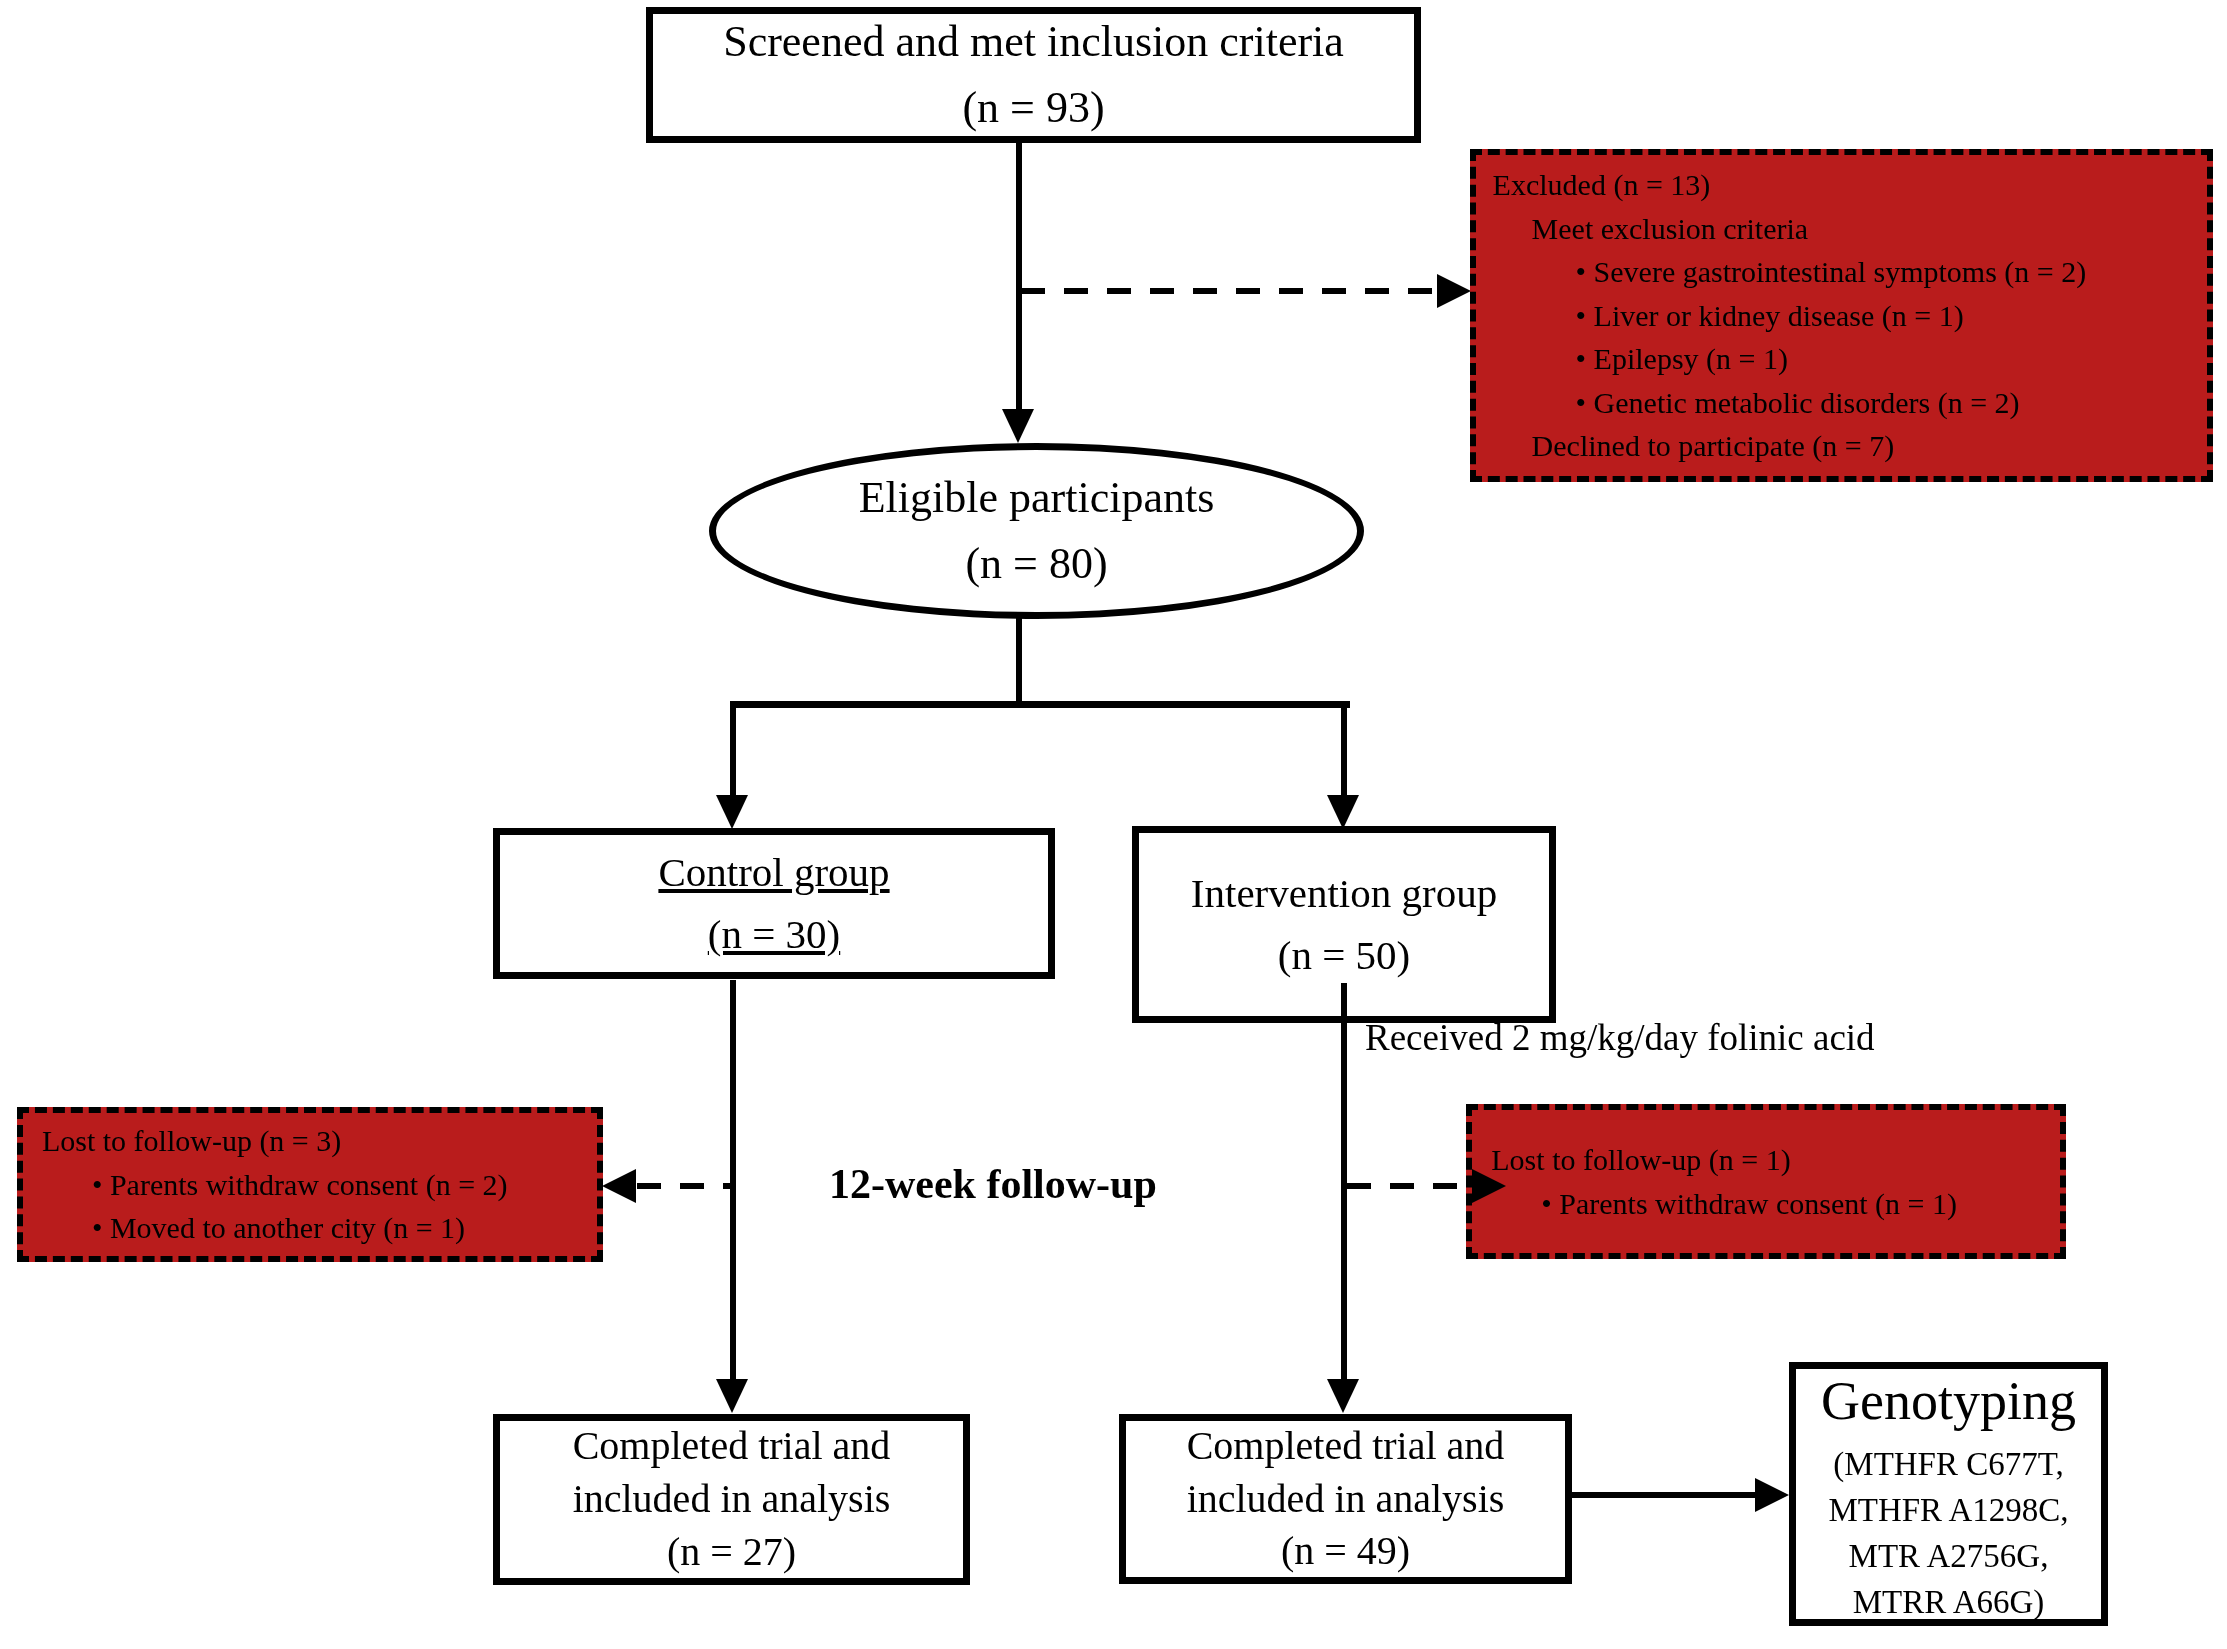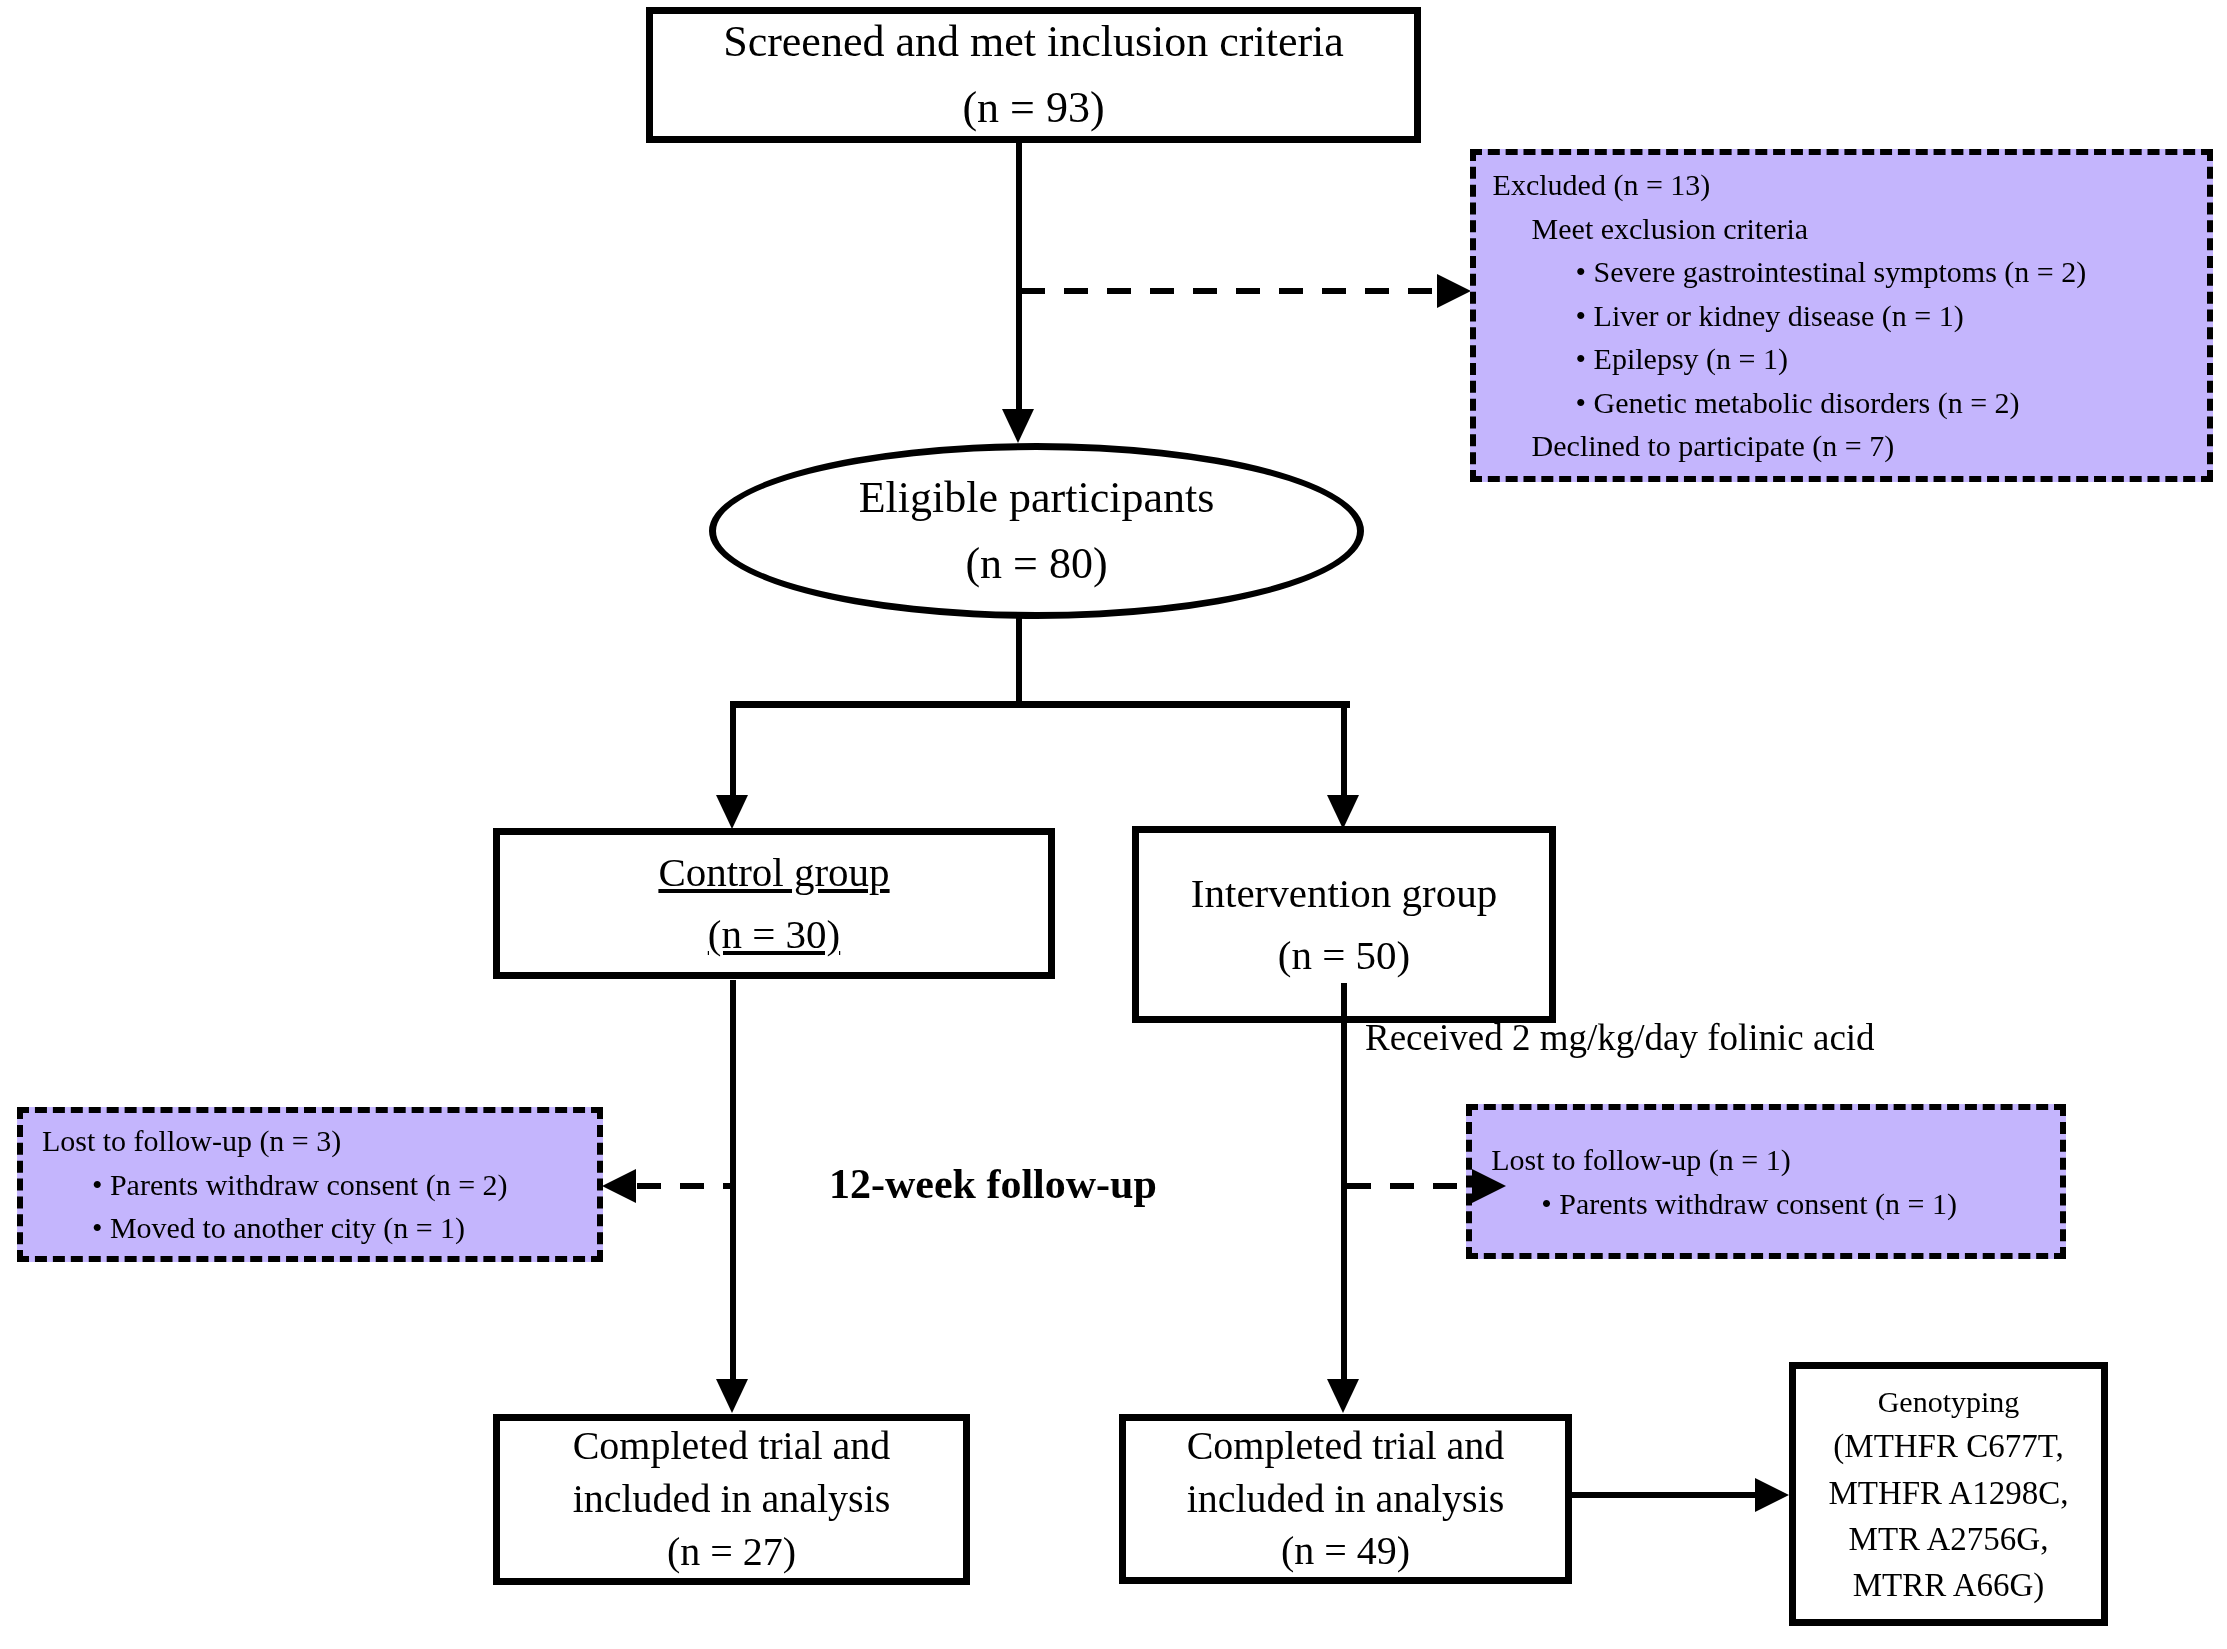--- a/index.html
+++ b/index.html
@@ -31,21 +31,21 @@
     display:flex;
     flex-direction:column;
     align-items:center;
     justify-content:center;
     text-align:center;
   }
   .dashed-box{
     position:absolute;
     box-sizing:border-box;
     border:6px dashed #000;
-    background:#c4b5fd;
+    background:#b91c1c;
     display:flex;
     flex-direction:column;
     align-items:flex-start;
     justify-content:center;
     text-align:left;
   }
   .line{position:absolute;background:#000;}
   .dash-h{
     position:absolute;
     height:6px;
@@ -68,21 +68,21 @@
     border-top:17px solid transparent;
     border-bottom:17px solid transparent;
     border-right:34px solid #000;
   }
   .f80{font-size:44px;line-height:1.5;margin-left:12px;}
   .f74{font-size:41px;line-height:1.5;}
   .f72{font-size:40px;line-height:1.32;}
   .f55{font-size:30px;line-height:1.45;}
   .f-note{font-size:37px;line-height:1.2;white-space:nowrap;}
   .f-followup{font-size:42px;line-height:1.2;font-weight:bold;white-space:nowrap;}
-  .geno-title{font-size:30px;line-height:1.45;}
+  .geno-title{font-size:54px;line-height:1.45;}
   .geno-line{font-size:33px;line-height:1.4;}
   .ind1{padding-left:39px;}
   .ind2{padding-left:83px;text-align:right;}
   .indb{padding-left:50px;}
   .floating-text{position:absolute;}
 </style>
 </head>
 <body>
 
 <div id="canvas">

